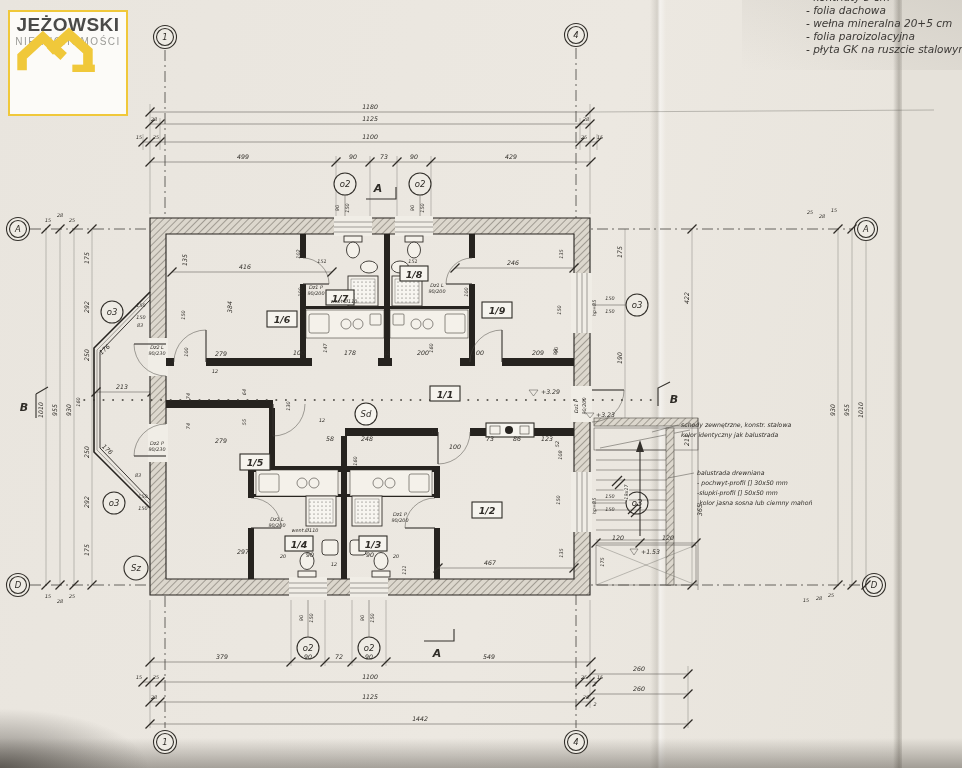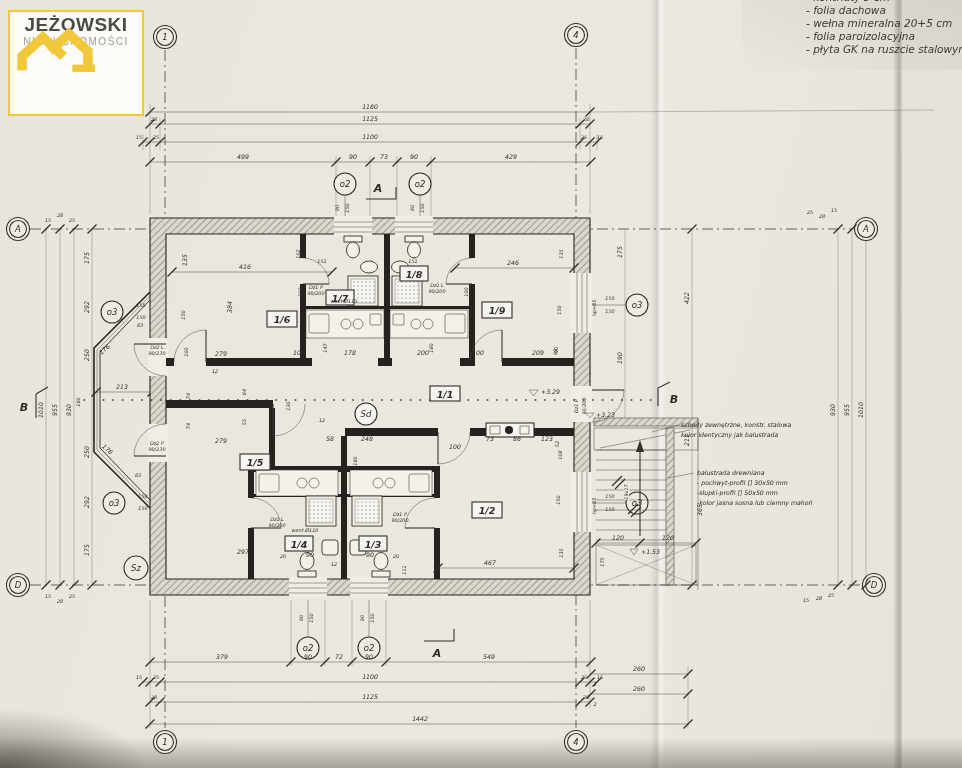--- a/index.html
+++ b/index.html
@@ -11,21 +11,21 @@
        background:linear-gradient(90deg,rgba(120,115,105,0),rgba(120,115,105,.20) 45%,rgba(255,255,255,.45) 62%,rgba(120,115,105,0))}
   .edge{position:absolute;left:893px;top:0;width:12px;height:768px;
        background:linear-gradient(90deg,rgba(90,85,75,0),rgba(90,85,75,.35) 50%,rgba(90,85,75,0))}
   .rightstrip{position:absolute;left:902px;right:0;top:0;bottom:0;background:#e6e2da}
   .botshadow{position:absolute;left:0;right:0;bottom:0;height:30px;
        background:linear-gradient(180deg,rgba(60,55,48,0),rgba(60,55,48,.40))}
   .cornershadow{position:absolute;left:0;bottom:0;width:150px;height:60px;
        background:radial-gradient(ellipse at 0% 100%,rgba(35,31,26,.55),rgba(35,31,26,0) 70%)}
   .topshade{position:absolute;right:0;top:0;width:220px;height:70px;
        background:linear-gradient(200deg,rgba(120,115,105,.14),rgba(120,115,105,0))}
-  .logo{position:absolute;left:8px;top:10px;width:136px;height:106px;background:#fcfbf8;
+  .logo{position:absolute;left:8px;top:10px;width:120px;height:106px;background:#fcfbf8;
        border:2px solid #f0c83a;box-sizing:border-box;text-align:center;z-index:5}
   .logo-title{font-family:"Liberation Sans",sans-serif;font-weight:bold;font-size:19px;
        color:#4a4a48;letter-spacing:.5px;margin-top:2px}
   .logo-sub{font-family:"Liberation Sans",sans-serif;font-size:10px;color:#9a9a96;letter-spacing:1.5px}
   .notes{position:absolute;left:806px;top:-9px;width:160px;z-index:4;
        font-style:italic;font-size:10.5px;color:#3b3835;line-height:13px;white-space:nowrap}
   svg{position:absolute;left:0;top:0;z-index:2}
   text{font-family:"DejaVu Sans",sans-serif;font-style:italic;fill:#2f2c27}
   .s6{font-size:6.2px}.s5{font-size:4.9px}.s8{font-size:8.5px}
   .rm{font-size:9.5px;font-weight:bold}

